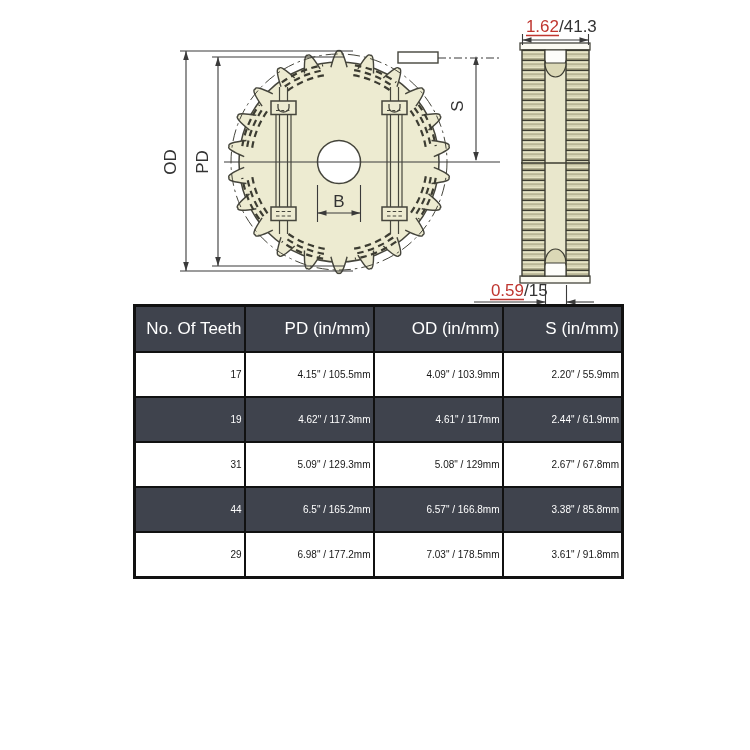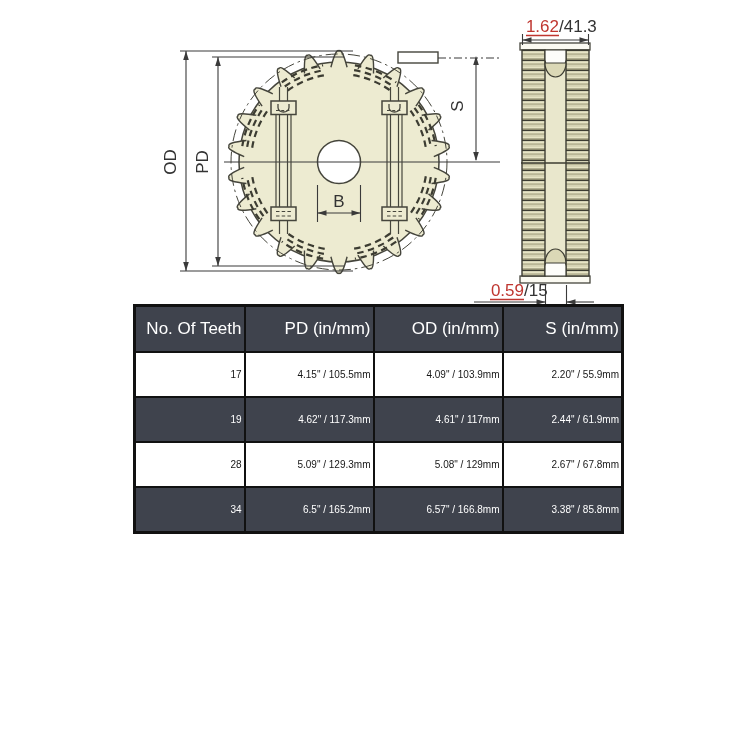--- a/index.html
+++ b/index.html
@@ -247,25 +247,31 @@
       <td>4.09" / 103.9mm</td>
       <td>2.20" / 55.9mm</td>
     </tr>
     <tr class="alt">
       <td>19</td>
       <td>4.62" / 117.3mm</td>
       <td>4.61" / 117mm</td>
       <td>2.44" / 61.9mm</td>
     </tr>
     <tr>
-      <td>28</td>
+      <td>31</td>
       <td>5.09" / 129.3mm</td>
       <td>5.08" / 129mm</td>
       <td>2.67" / 67.8mm</td>
     </tr>
     <tr class="alt">
-      <td>34</td>
+      <td>44</td>
       <td>6.5" / 165.2mm</td>
       <td>6.57" / 166.8mm</td>
       <td>3.38" / 85.8mm</td>
     </tr>
+    <tr>
+      <td>29</td>
+      <td>6.98" / 177.2mm</td>
+      <td>7.03" / 178.5mm</td>
+      <td>3.61" / 91.8mm</td>
+    </tr>
   </tbody>
 </table>
 
 </body></html>

